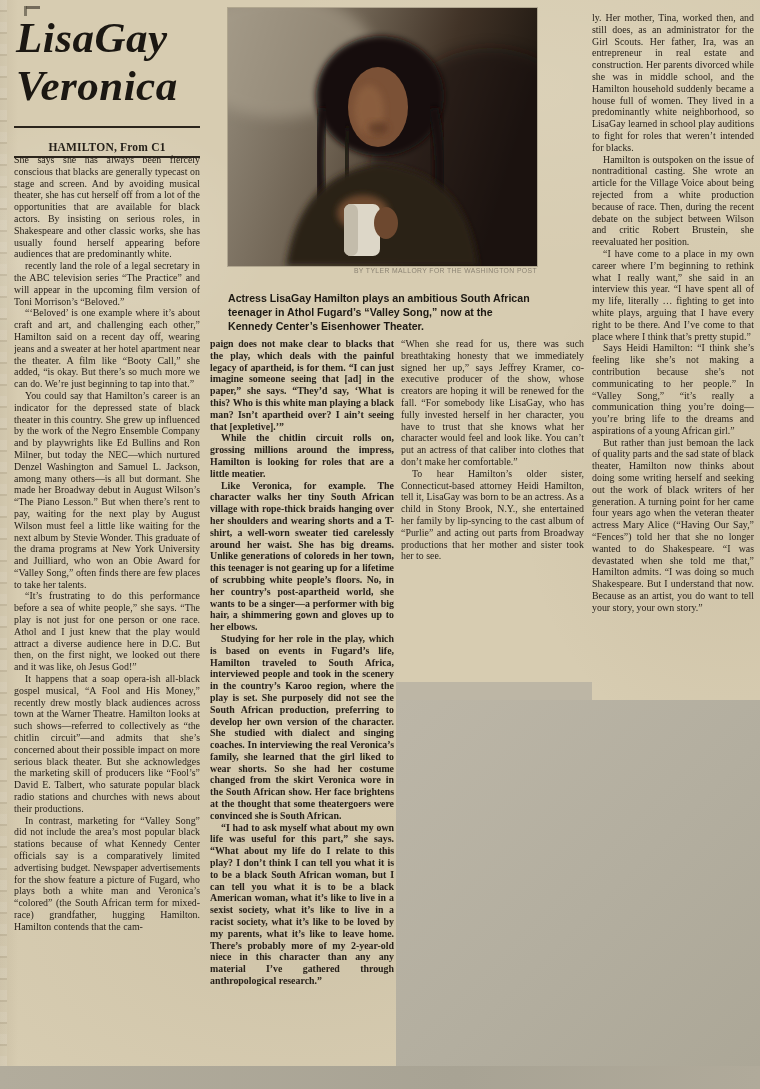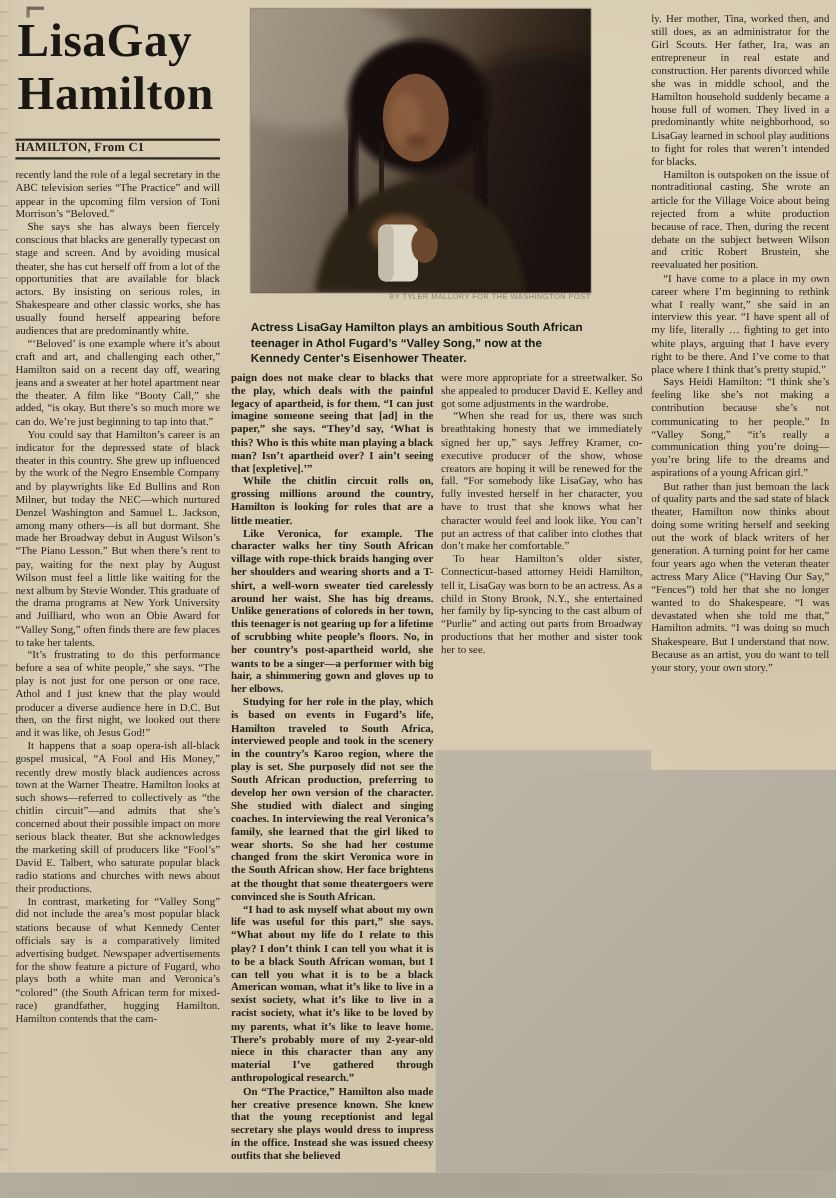--- a/index.html
+++ b/index.html
@@ -17,28 +17,28 @@
     color:#27211a;
   }
   .torn-edge{
     position:absolute;left:0;top:0;width:7px;height:1089px;
     background:repeating-linear-gradient(to bottom, rgba(255,255,255,0.25) 0 10px, rgba(70,60,45,0.18) 10px 12px, rgba(255,255,255,0.10) 12px 22px);
     opacity:.5;
   }
   .headline{
     position:absolute;left:16px;top:14px;width:206px;
     font-family:"Liberation Serif", serif;
-    font-weight:700;
+    font-style:italic;font-weight:700;
     font-size:43px;line-height:1.12;color:#1b1712;
     letter-spacing:0.5px;
   }
   .kicker{
     position:absolute;left:14px;top:126px;width:186px;
     border-top:2px solid #2a241c;border-bottom:2px solid #2a241c;
-    padding:0 0 3px 0;text-align:left;
+    padding:13px 0 3px 0;text-align:center;
     font-weight:700;font-size:11.5px;letter-spacing:0.2px;color:#241f18;
   }
   .photo{
     position:absolute;left:228px;top:8px;width:309px;height:258px;margin:0;
     background:#3a2f25;overflow:hidden;
     box-shadow:0 0 0 1px rgba(60,50,38,0.25);
   }
   .photo svg{display:block;width:100%;height:100%;}
   .credit{
     position:absolute;left:228px;top:267px;width:309px;
@@ -79,21 +79,21 @@
 </head>
 <body>
 
 <div class="page">
   <div class="torn-edge"></div>
   <div class="speck-a"></div>
   <div class="speck-b"></div>
 
   <div class="headline">
     <div>LisaGay</div>
-    <div>Hamilton</div>
+    <div>Veronica</div>
   </div>
 
   <div class="kicker">HAMILTON, From C1</div>
 
   <figure class="photo">
     <svg viewBox="0 0 309 258" preserveAspectRatio="none">
       <defs>
         <linearGradient id="bg" x1="0" y1="0" x2="1" y2="0.25">
           <stop offset="0" stop-color="#948b7b"></stop>
           <stop offset="0.42" stop-color="#6e6252"></stop>
@@ -122,38 +122,36 @@
       <rect x="116" y="196" width="36" height="52" rx="7" fill="#ddd7c8"></rect>
       <rect x="116" y="196" width="14" height="52" rx="7" fill="#c3bcab"></rect>
       <ellipse cx="158" cy="215" rx="12" ry="16" fill="#6d482f"></ellipse>
     </svg>
   </figure>
 
   <div class="credit">BY TYLER MALLORY FOR THE WASHINGTON POST</div>
   <div class="caption">Actress LisaGay Hamilton plays an ambitious South African teenager in Athol Fugard’s “Valley Song,” now at the Kennedy Center’s Eisenhower Theater.</div>
 
   <div class="col col1">
+      <p>She says she has always been fiercely conscious that blacks are generally typecast on stage and screen. And by avoiding musical theater, she has cut herself off from a lot of the opportunities that are available for black actors. By insisting on serious roles, in Shakespeare and other classic works, she has usually found herself appearing before audiences that are predominantly white.</p>
       <p>recently land the role of a legal secretary in the ABC television series “The Practice” and will appear in the upcoming film version of Toni Morrison’s “Beloved.”</p>
-      <p>She says she has always been fiercely conscious that blacks are generally typecast on stage and screen. And by avoiding musical theater, she has cut herself off from a lot of the opportunities that are available for black actors. By insisting on serious roles, in Shakespeare and other classic works, she has usually found herself appearing before audiences that are predominantly white.</p>
       <p>“‘Beloved’ is one example where it’s about craft and art, and challenging each other,” Hamilton said on a recent day off, wearing jeans and a sweater at her hotel apartment near the theater. A film like “Booty Call,” she added, “is okay. But there’s so much more we can do. We’re just beginning to tap into that.”</p>
       <p>You could say that Hamilton’s career is an indicator for the depressed state of black theater in this country. She grew up influenced by the work of the Negro Ensemble Company and by playwrights like Ed Bullins and Ron Milner, but today the NEC—which nurtured Denzel Washington and Samuel L. Jackson, among many others—is all but dormant. She made her Broadway debut in August Wilson’s “The Piano Lesson.” But when there’s rent to pay, waiting for the next play by August Wilson must feel a little like waiting for the next album by Stevie Wonder. This graduate of the drama programs at New York University and Juilliard, who won an Obie Award for “Valley Song,” often finds there are few places to take her talents.</p>
-      <p>“It’s frustrating to do this performance before a sea of white people,” she says. “The play is not just for one person or one race. Athol and I just knew that the play would producer a diverse audience here in D.C. But then, on the first night, we looked out there and it was like, oh Jesus God!”</p>
+      <p>“It’s frustrating to do this performance before a sea of white people,” she says. “The play is not just for one person or one race. Athol and I just knew that the play would attract a diverse audience here in D.C. But then, on the first night, we looked out there and it was like, oh Jesus God!”</p>
       <p>It happens that a soap opera-ish all-black gospel musical, “A Fool and His Money,” recently drew mostly black audiences across town at the Warner Theatre. Hamilton looks at such shows—referred to collectively as “the chitlin circuit”—and admits that she’s concerned about their possible impact on more serious black theater. But she acknowledges the marketing skill of producers like “Fool’s” David E. Talbert, who saturate popular black radio stations and churches with news about their productions.</p>
       <p>In contrast, marketing for “Valley Song” did not include the area’s most popular black stations because of what Kennedy Center officials say is a comparatively limited advertising budget. Newspaper advertisements for the show feature a picture of Fugard, who plays both a white man and Veronica’s “colored” (the South African term for mixed-race) grandfather, hugging Hamilton. Hamilton contends that the cam-</p>
     </div>
   <div class="col col2">
       <p>paign does not make clear to blacks that the play, which deals with the painful legacy of apartheid, is for them. “I can just imagine someone seeing that [ad] in the paper,” she says. “They’d say, ‘What is this? Who is this white man playing a black man? Isn’t apartheid over? I ain’t seeing that [expletive].’”</p>
-      <p>While the chitlin circuit rolls on, grossing millions around the country, Hamilton is looking for roles that are a little meatier.</p>
+      <p>While the chitlin circuit rolls on, grossing millions around the impress, Hamilton is looking for roles that are a little meatier.</p>
       <p>Like Veronica, for example. The character walks her tiny South African village with rope-thick braids hanging over her shoulders and wearing shorts and a T-shirt, a well-worn sweater tied carelessly around her waist. She has big dreams. Unlike generations of coloreds in her town, this teenager is not gearing up for a lifetime of scrubbing white people’s floors. No, in her country’s post-apartheid world, she wants to be a singer—a performer with big hair, a shimmering gown and gloves up to her elbows.</p>
       <p>Studying for her role in the play, which is based on events in Fugard’s life, Hamilton traveled to South Africa, interviewed people and took in the scenery in the country’s Karoo region, where the play is set. She purposely did not see the South African production, preferring to develop her own version of the character. She studied with dialect and singing coaches. In interviewing the real Veronica’s family, she learned that the girl liked to wear shorts. So she had her costume changed from the skirt Veronica wore in the South African show. Her face brightens at the thought that some theatergoers were convinced she is South African.</p>
       <p>“I had to ask myself what about my own life was useful for this part,” she says. “What about my life do I relate to this play? I don’t think I can tell you what it is to be a black South African woman, but I can tell you what it is to be a black American woman, what it’s like to live in a sexist society, what it’s like to live in a racist society, what it’s like to be loved by my parents, what it’s like to leave home. There’s probably more of my 2-year-old niece in this character than any any material I’ve gathered through anthropological research.”</p>
-      <p>On “The Practice,” Hamilton also made her creative presence known. She knew that the young receptionist and legal secretary she plays would dress to impress in the office. Instead she was issued cheesy outfits that she believed</p>
     </div>
   <div class="col col3">
-      <p>were more appropriate for a streetwalker. So she appealed to producer David E. Kelley and got some adjustments in the wardrobe.</p>
       <p>“When she read for us, there was such breathtaking honesty that we immediately signed her up,” says Jeffrey Kramer, co-executive producer of the show, whose creators are hoping it will be renewed for the fall. “For somebody like LisaGay, who has fully invested herself in her character, you have to trust that she knows what her character would feel and look like. You can’t put an actress of that caliber into clothes that don’t make her comfortable.”</p>
       <p>To hear Hamilton’s older sister, Connecticut-based attorney Heidi Hamilton, tell it, LisaGay was born to be an actress. As a child in Stony Brook, N.Y., she entertained her family by lip-syncing to the cast album of “Purlie” and acting out parts from Broadway productions that her mother and sister took her to see.</p>
     </div>
   <div class="col col4">
       <p>ly. Her mother, Tina, worked then, and still does, as an administrator for the Girl Scouts. Her father, Ira, was an entrepreneur in real estate and construction. Her parents divorced while she was in middle school, and the Hamilton household suddenly became a house full of women. They lived in a predominantly white neighborhood, so LisaGay learned in school play auditions to fight for roles that weren’t intended for blacks.</p>
       <p>Hamilton is outspoken on the issue of nontraditional casting. She wrote an article for the Village Voice about being rejected from a white production because of race. Then, during the recent debate on the subject between Wilson and critic Robert Brustein, she reevaluated her position.</p>
       <p>“I have come to a place in my own career where I’m beginning to rethink what I really want,” she said in an interview this year. “I have spent all of my life, literally … fighting to get into white plays, arguing that I have every right to be there. And I’ve come to that place where I think that’s pretty stupid.”</p>
       <p>Says Heidi Hamilton: “I think she’s feeling like she’s not making a contribution because she’s not communicating to her people.” In “Valley Song,” “it’s really a communication thing you’re doing—you’re bring life to the dreams and aspirations of a young African girl.”</p>
       <p>But rather than just bemoan the lack of quality parts and the sad state of black theater, Hamilton now thinks about doing some writing herself and seeking out the work of black writers of her generation. A turning point for her came four years ago when the veteran theater actress Mary Alice (“Having Our Say,” “Fences”) told her that she no longer wanted to do Shakespeare. “I was devastated when she told me that,” Hamilton admits. “I was doing so much Shakespeare. But I understand that now. Because as an artist, you do want to tell your story, your own story.”</p>
     </div>

